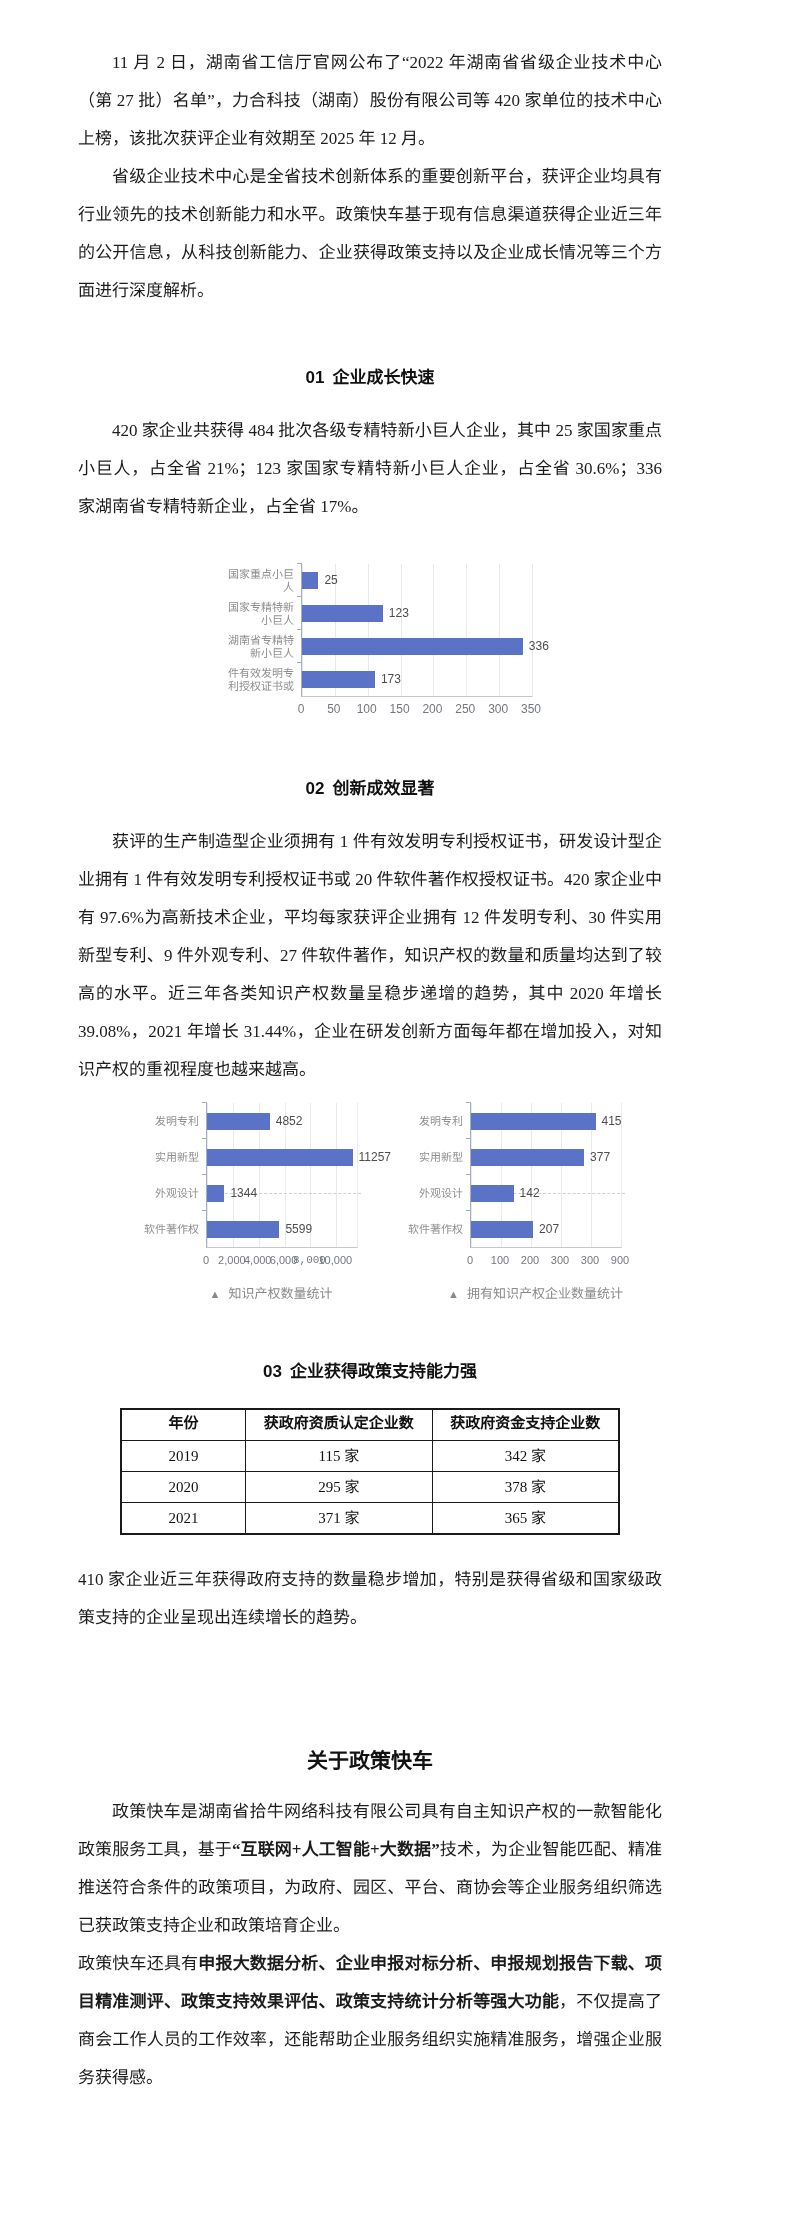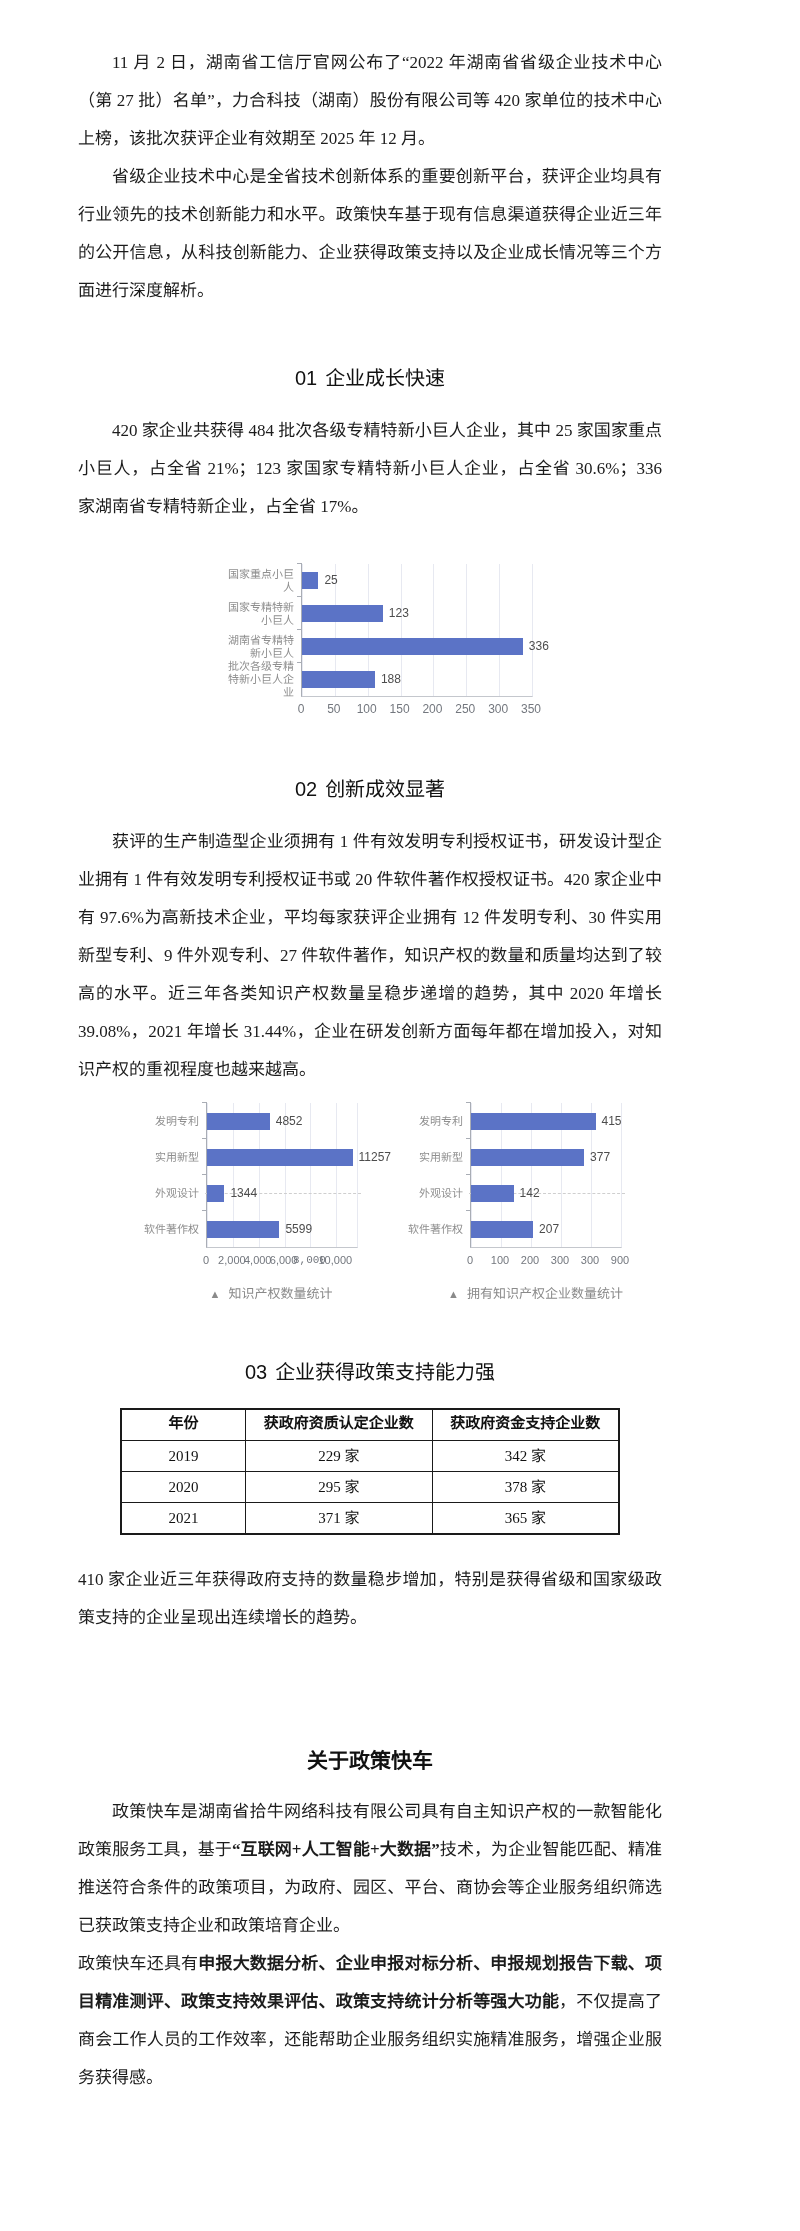--- a/index.html
+++ b/index.html
@@ -6,21 +6,21 @@
   .page{
     width:740px;height:2231px;box-sizing:border-box;
     padding:44px 78px 20px 78px;overflow:hidden;background:#fff;
     font-family:"Liberation Serif","DejaVu Serif",serif;
     font-size:17px;line-height:38px;color:#1c1c1c;
   }
   .para{margin:0;text-align:justify;text-align-last:left;}
   .para.indent{text-indent:2em;}
   .b{font-weight:bold;}
   .sec{
-    margin:54px 0 20px 0;text-align:center;font-size:20px;font-weight:normal;
+    margin:54px 0 20px 0;text-align:center;font-size:17px;font-weight:bold;
     line-height:28px;color:#111;
   }
   .h-num{font-family:"Liberation Sans","DejaVu Sans",sans-serif;margin-right:8px;}
   .about-title{
     margin:108px 0 16px 0;text-align:center;font-size:21px;font-weight:bold;
     line-height:32px;color:#111;
   }
   
   .chart{margin-top:38px;}
   .chart-lg{margin-left:145px;}
@@ -94,21 +94,21 @@
   <h2 class="sec"><span class="h-num">01</span><span>企业成长快速</span></h2>
 
   <p class="para indent">420 家企业共获得 484 批次各级专精特新小巨人企业，其中 25 家国家重点小巨人，占全省 21%；123 家国家专精特新小巨人企业，占全省 30.6%；336 家湖南省专精特新企业，占全省 17%。</p>
 
   <div class="chart chart-lg">
     <div class="c-body">
       <div class="c-labels">
           <div class="cat">国家重点小巨人</div>
           <div class="cat">国家专精特新小巨人</div>
           <div class="cat">湖南省专精特新小巨人</div>
-          <div class="cat">批次各级专精特新小巨人企业</div>
+          <div class="cat">件有效发明专利授权证书或</div>
         </div>
       <div class="c-col">
         <div class="c-plot">
             <div class="gridline" style="left: 0%;"></div>
             <div class="gridline" style="left: 14.2857%;"></div>
             <div class="gridline" style="left: 28.5714%;"></div>
             <div class="gridline" style="left: 42.8571%;"></div>
             <div class="gridline" style="left: 57.1429%;"></div>
             <div class="gridline" style="left: 71.4286%;"></div>
             <div class="gridline" style="left: 85.7143%;"></div>
@@ -120,21 +120,21 @@
             <div class="brow">
               <div class="bar" style="width: 35.1429%; background: rgb(91, 115, 198);"></div>
               <span class="val">123</span>
             </div>
             <div class="brow">
               <div class="bar" style="width: 96%; background: rgb(91, 115, 198);"></div>
               <span class="val">336</span>
             </div>
             <div class="brow">
               <div class="bar" style="width: 31.7143%; background: rgb(91, 115, 198);"></div>
-              <span class="val">188</span>
+              <span class="val">173</span>
             </div>
           </div>
         <div class="c-xaxis">
             <span style="left: 0%;">0</span>
             <span style="left: 14.2857%;">50</span>
             <span style="left: 28.5714%;">100</span>
             <span style="left: 42.8571%;">150</span>
             <span style="left: 57.1429%;">200</span>
             <span style="left: 71.4286%;">250</span>
             <span style="left: 85.7143%;">300</span>
@@ -249,21 +249,21 @@
     <thead>
       <tr>
         <th style="width:25%">年份</th>
         <th style="width:37.5%">获政府资质认定企业数</th>
         <th style="width:37.5%">获政府资金支持企业数</th>
       </tr>
     </thead>
     <tbody>
       <tr>
         <td>2019</td>
-        <td>229 家</td>
+        <td>115 家</td>
         <td>342 家</td>
       </tr>
       <tr>
         <td>2020</td>
         <td>295 家</td>
         <td>378 家</td>
       </tr>
       <tr>
         <td>2021</td>
         <td>371 家</td>

